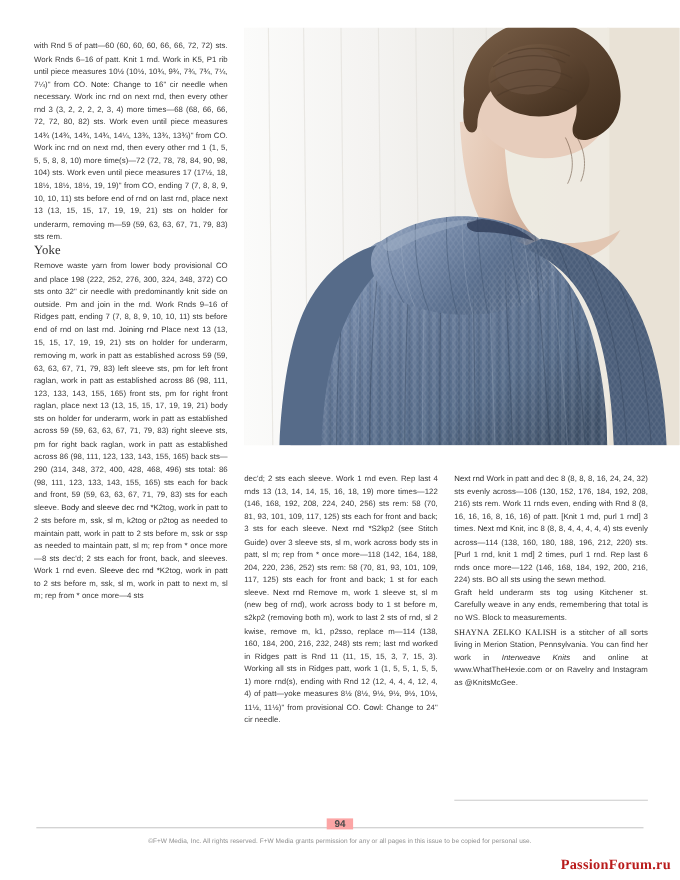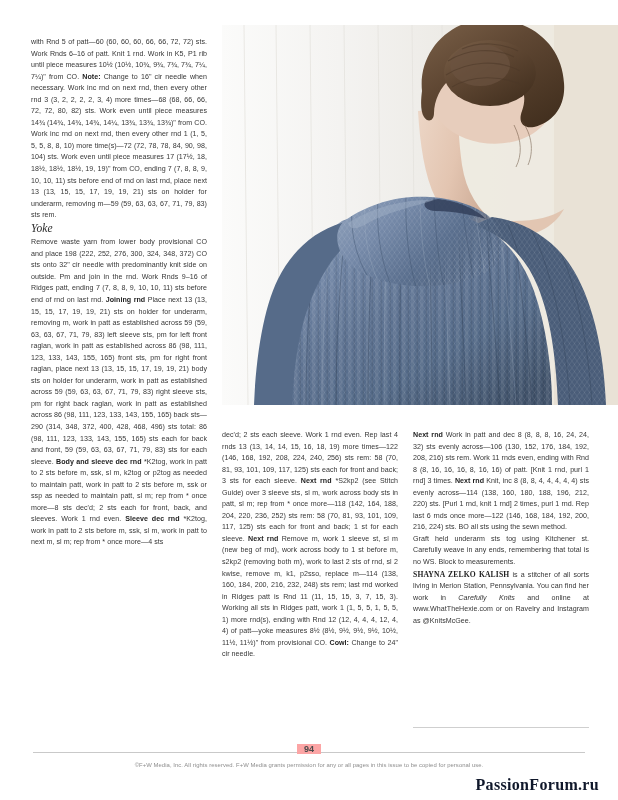--- a/index.html
+++ b/index.html
@@ -44,29 +44,28 @@
   #col3 { left: 413px; top: 430px; width: 176px; }
 
   h2.head {
     font-family: "Liberation Serif", serif;
     font-size: 11.5px;
     font-weight: 400;
     color: #2b2b2b;
     margin: 0 0 2.5px 0;
     line-height: 13px;
     letter-spacing: 0.01em;
-    font-style: italic;
   }
   .gap-before { margin-top: 11px; }
-  b, strong { font-weight: bold; color: #1d1d1d; }
+  b, strong { font-weight: normal; color: #1d1d1d; }
   i, em { font-style: italic; }
   .bio { margin-top: 10px; }
   .bio .name {
     font-family: "Liberation Serif", serif;
-    font-weight: bold;
+    font-weight: normal;
     font-size: 7.6px;
     letter-spacing: 0.02em;
     color: #1d1d1d;
   }
   .rule {
     position: absolute;
     left: 413px; top: 727px;
     width: 176px;
     border-top: 1px solid #cfcfcf;
   }
@@ -92,25 +91,25 @@
   .copyright {
     position: absolute;
     top: 762px; left: 0; width: 618px;
     text-align: center;
     font-size: 5.9px;
     color: #8d8d8d;
     letter-spacing: 0.01em;
   }
   .watermark {
     position: absolute;
-    right: 19px; bottom: 6px;
+    right: 8px; bottom: 6px;
     font-family: "Liberation Serif", serif;
-    font-size: 16px;
+    font-size: 13px;
     font-weight: bold;
-    color: #0f172a;
+    color: #b91c1c;
     letter-spacing: 0.02em;
   }
 </style>
 </head>
 <body>
 
 <div class="page">
 
   <div class="photo">
     <svg viewBox="0 0 396 380" preserveAspectRatio="none">
@@ -307,21 +306,21 @@
   <div class="col" id="col2">
     <p><span>dec'd; 2 sts each sleeve. Work 1 rnd even. Rep last 4 rnds 13 (13, 14, 14, 15, 16, 18, 19) more times—122 (146, 168, 192, 208, 224, 240, 256) sts rem: 58 (70, 81, 93, 101, 109, 117, 125) sts each for front and back; 3 sts for each sleeve. </span><b>Next rnd</b><span> *S2kp2 (see Stitch Guide) over 3 sleeve sts, sl m, work across body sts in patt, sl m; rep from * once more—118 (142, 164, 188, 204, 220, 236, 252) sts rem: 58 (70, 81, 93, 101, 109, 117, 125) sts each for front and back; 1 st for each sleeve. </span><b>Next rnd</b><span> Remove m, work 1 sleeve st, sl m (new beg of rnd), work across body to 1 st before m, s2kp2 (removing both m), work to last 2 sts of rnd, sl 2 kwise, remove m, k1, p2sso, replace m—114 (138, 160, 184, 200, 216, 232, 248) sts rem; last rnd worked in Ridges patt is Rnd 11 (11, 15, 15, 3, 7, 15, 3). Working all sts in Ridges patt, work 1 (1, 5, 5, 1, 5, 5, 1) more rnd(s), ending with Rnd 12 (12, 4, 4, 4, 12, 4, 4) of patt—yoke measures 8½ (8½, 9½, 9½, 9½, 10½, 11½, 11½)" from provisional CO. </span><b>Cowl:</b><span> Change to 24" cir needle.</span></p>
   </div>
 
   <div class="col" id="col3">
     <p><b>Next rnd</b><span> Work in patt and dec 8 (8, 8, 8, 16, 24, 24, 32) sts evenly across—106 (130, 152, 176, 184, 192, 208, 216) sts rem. Work 11 rnds even, ending with Rnd 8 (8, 16, 16, 16, 8, 16, 16) of patt. [Knit 1 rnd, purl 1 rnd] 3 times. </span><b>Next rnd</b><span> Knit, inc 8 (8, 8, 4, 4, 4, 4, 4) sts evenly across—114 (138, 160, 180, 188, 196, 212, 220) sts. [Purl 1 rnd, knit 1 rnd] 2 times, purl 1 rnd. Rep last 6 rnds once more—122 (146, 168, 184, 192, 200, 216, 224) sts. BO all sts using the sewn method.</span></p>
 
 
     <p>Graft held underarm sts tog using Kitchener st. Carefully weave in any ends, remembering that total is no WS. Block to measurements.</p>
 
-    <p class="bio"><span class="name">SHAYNA ZELKO KALISH</span><span> is a stitcher of all sorts living in Merion Station, Pennsylvania. You can find her work in </span><i>Carefully Knits</i><span> and online at www.WhatTheHexie.com or on Ravelry and Instagram as @KnitsMcGee.</span></p>
+    <p class="bio"><span class="name">SHAYNA ZELKO KALISH</span><span> is a stitcher of all sorts living in Merion Station, Pennsylvania. You can find her work in </span><i>Interweave Knits</i><span> and online at www.WhatTheHexie.com or on Ravelry and Instagram as @KnitsMcGee.</span></p>
   </div>
 
   <div class="rule"></div>
 
   <div class="footer-rule"></div>
   <div class="pageno"><span>94</span></div>
   <div class="copyright">©F+W Media, Inc. All rights reserved. F+W Media grants permission for any or all pages in this issue to be copied for personal use.</div>
   <div class="watermark">PassionForum.ru</div>
 
 </div>

